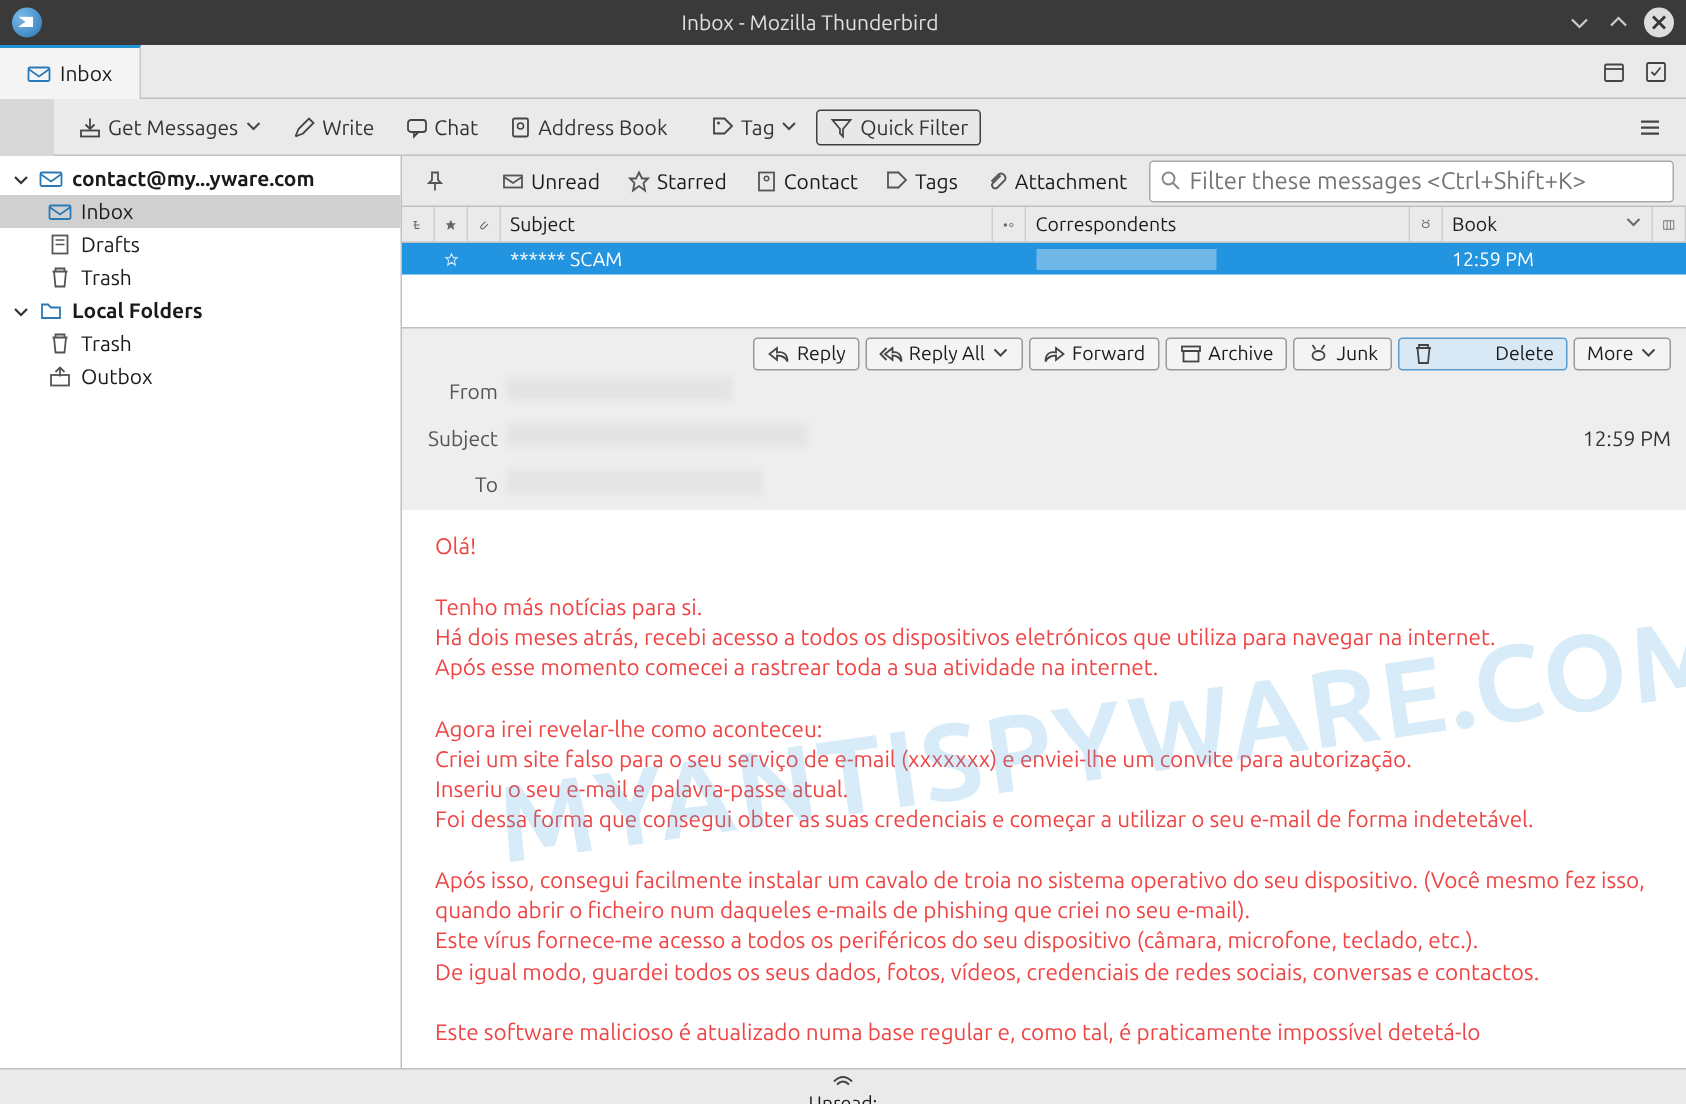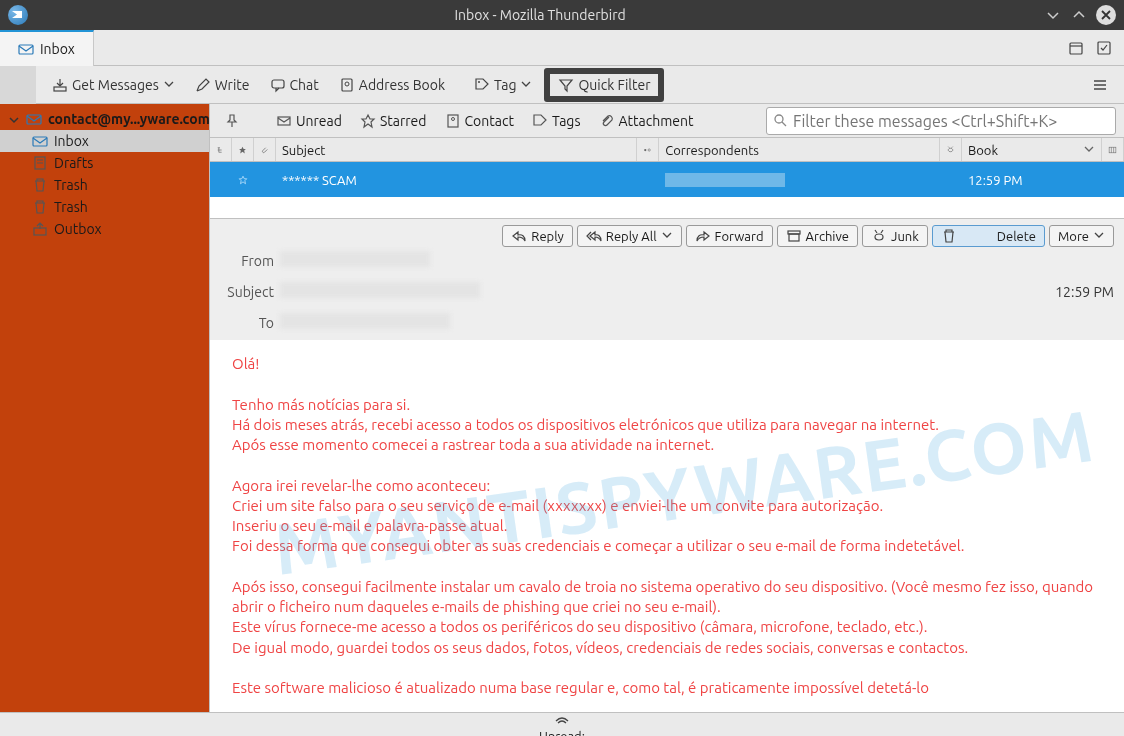--- a/index.html
+++ b/index.html
@@ -17,29 +17,29 @@
 
 .tabbar-row { height: 36px; background: #eaeaea; display: flex; align-items: center; border-bottom: 1px solid #c0c0c0; }
 .tab { height: 36px; padding: 0 18px; display: flex; align-items: center; gap: 6px; border-right: 1px solid #c8c8c8; border-top: 2px solid #2294d6; background: #f4f4f4; }
 .tabbar-row .spacer { flex: 1; }
 .tabbar-row .right-icons { display: flex; gap: 12px; padding-right: 12px; }
 .ico { width: 16px; height: 16px; display: inline-flex; align-items: center; justify-content: center; }
 
 
 .toolbar { height: 38px; background: #eaeaea; display: flex; align-items: center; padding: 0 8px; gap: 4px; border-bottom: 1px solid #c0c0c0; margin-left: 36px; }
 .tbtn { display: flex; align-items: center; gap: 4px; padding: 4px 8px; border-radius: 3px; cursor: pointer; color: #333; }
-.tbtn.boxed { border: 6px solid #404040; background: #e8e8e8; padding: 3px 8px; }
+.tbtn.boxed { border: 1px solid #404040; background: #e8e8e8; padding: 3px 8px; }
 .sep { width: 1px; height: 22px; background: transparent; margin: 0 2px; }
 .toolbar .spacer { flex: 1; }
 
 
 .main { flex: 1; display: flex; min-height: 0; }
 
 
-.sidebar { width: 210px; background: #c2410c; border-right: 1px solid #c0c0c0; padding: 4px 0; }
+.sidebar { width: 268px; background: #ffffff; border-right: 1px solid #c0c0c0; padding: 4px 0; }
 .tree-item { display: flex; align-items: center; gap: 6px; padding: 3px 8px; cursor: pointer; }
 .tree-item.account { font-weight: bold; }
 .tree-item.selected { background: #d0d0d0; }
 .tree-item .indent1 { width: 18px; }
 .chev { width: 12px; height: 12px; display: inline-block; }
 
 
 .content { flex: 1; display: flex; flex-direction: column; min-width: 0; background: #f8f8f8; }
 
 
@@ -57,21 +57,21 @@
 .col-attach { width: 22px; }
 .col-subject { flex: 1.3; }
 .col-read { width: 22px; }
 .col-corr { flex: 1; }
 .col-junk { width: 22px; }
 .col-date { width: 140px; }
 .col-picker { width: 22px; }
 
 
 .msglist { height: 56px; background: #fff; }
-.msgrow { height: 35px; display: flex; align-items: center; background: #2294e0; color: #fff; font-size: 13px; }
+.msgrow { height: 21px; display: flex; align-items: center; background: #2294e0; color: #fff; font-size: 13px; }
 .msgrow .col { padding: 0 6px; height: 100%; display: flex; align-items: center; overflow: hidden; white-space: nowrap; }
 
 
 .msgheader { border-top: 1px solid #c0c0c0; background: #eeeeee; padding: 6px 10px 8px 10px; }
 .msgheader .actions { display: flex; justify-content: flex-end; gap: 4px; margin-bottom: 4px; flex-wrap: wrap; }
 .msgheader .abtn { display: flex; align-items: center; gap: 4px; border: 1px solid #999; background: #f4f4f4; padding: 2px 8px; border-radius: 3px; font-size: 13px; cursor: pointer; }
 .msgheader .abtn.selected { background: #d8e8f5; border-color: #5a9bd0; gap: 40px; }
 .msgheader .fields { display: grid; grid-template-columns: 60px 1fr 100px; row-gap: 12px; align-items: center; font-size: 14px; color: #555; }
 .msgheader .fields .lbl { text-align: right; padding-right: 6px; }
 .msgheader .fields .val { color: #333; }
@@ -256,20 +256,31 @@
       <span>Drafts</span>
     </div>
     <div class="tree-item">
       <span class="indent1"></span>
       <span class="ico">
           <svg viewBox="0 0 16 16">
             <path d="M3 4 L13 4 M5 4 L5 2 L11 2 L11 4 M4 4 L5 14 L11 14 L12 4" fill="none" stroke="#555" stroke-width="1.2"></path>
           </svg>
         </span>
       <span>Trash</span>
+    </div>
+    <div class="tree-item account">
+      <span class="chev small"><svg viewBox="0 0 12 12">
+            <path d="M2 4 L6 8 L10 4" stroke="#333" stroke-width="1.5" fill="none"></path>
+          </svg></span>
+      <span class="ico">
+          <svg viewBox="0 0 16 16">
+            <path d="M2 4 L6 4 L8 6 L14 6 L14 13 L2 13 Z" fill="none" stroke="#2a7ab8" stroke-width="1.2"></path>
+          </svg>
+        </span>
+      <span>Local Folders</span>
     </div>
     <div class="tree-item">
       <span class="indent1"></span>
       <span class="ico">
           <svg viewBox="0 0 16 16">
             <path d="M3 4 L13 4 M5 4 L5 2 L11 2 L11 4 M4 4 L5 14 L11 14 L12 4" fill="none" stroke="#555" stroke-width="1.2"></path>
           </svg>
         </span>
       <span>Trash</span>
     </div>

